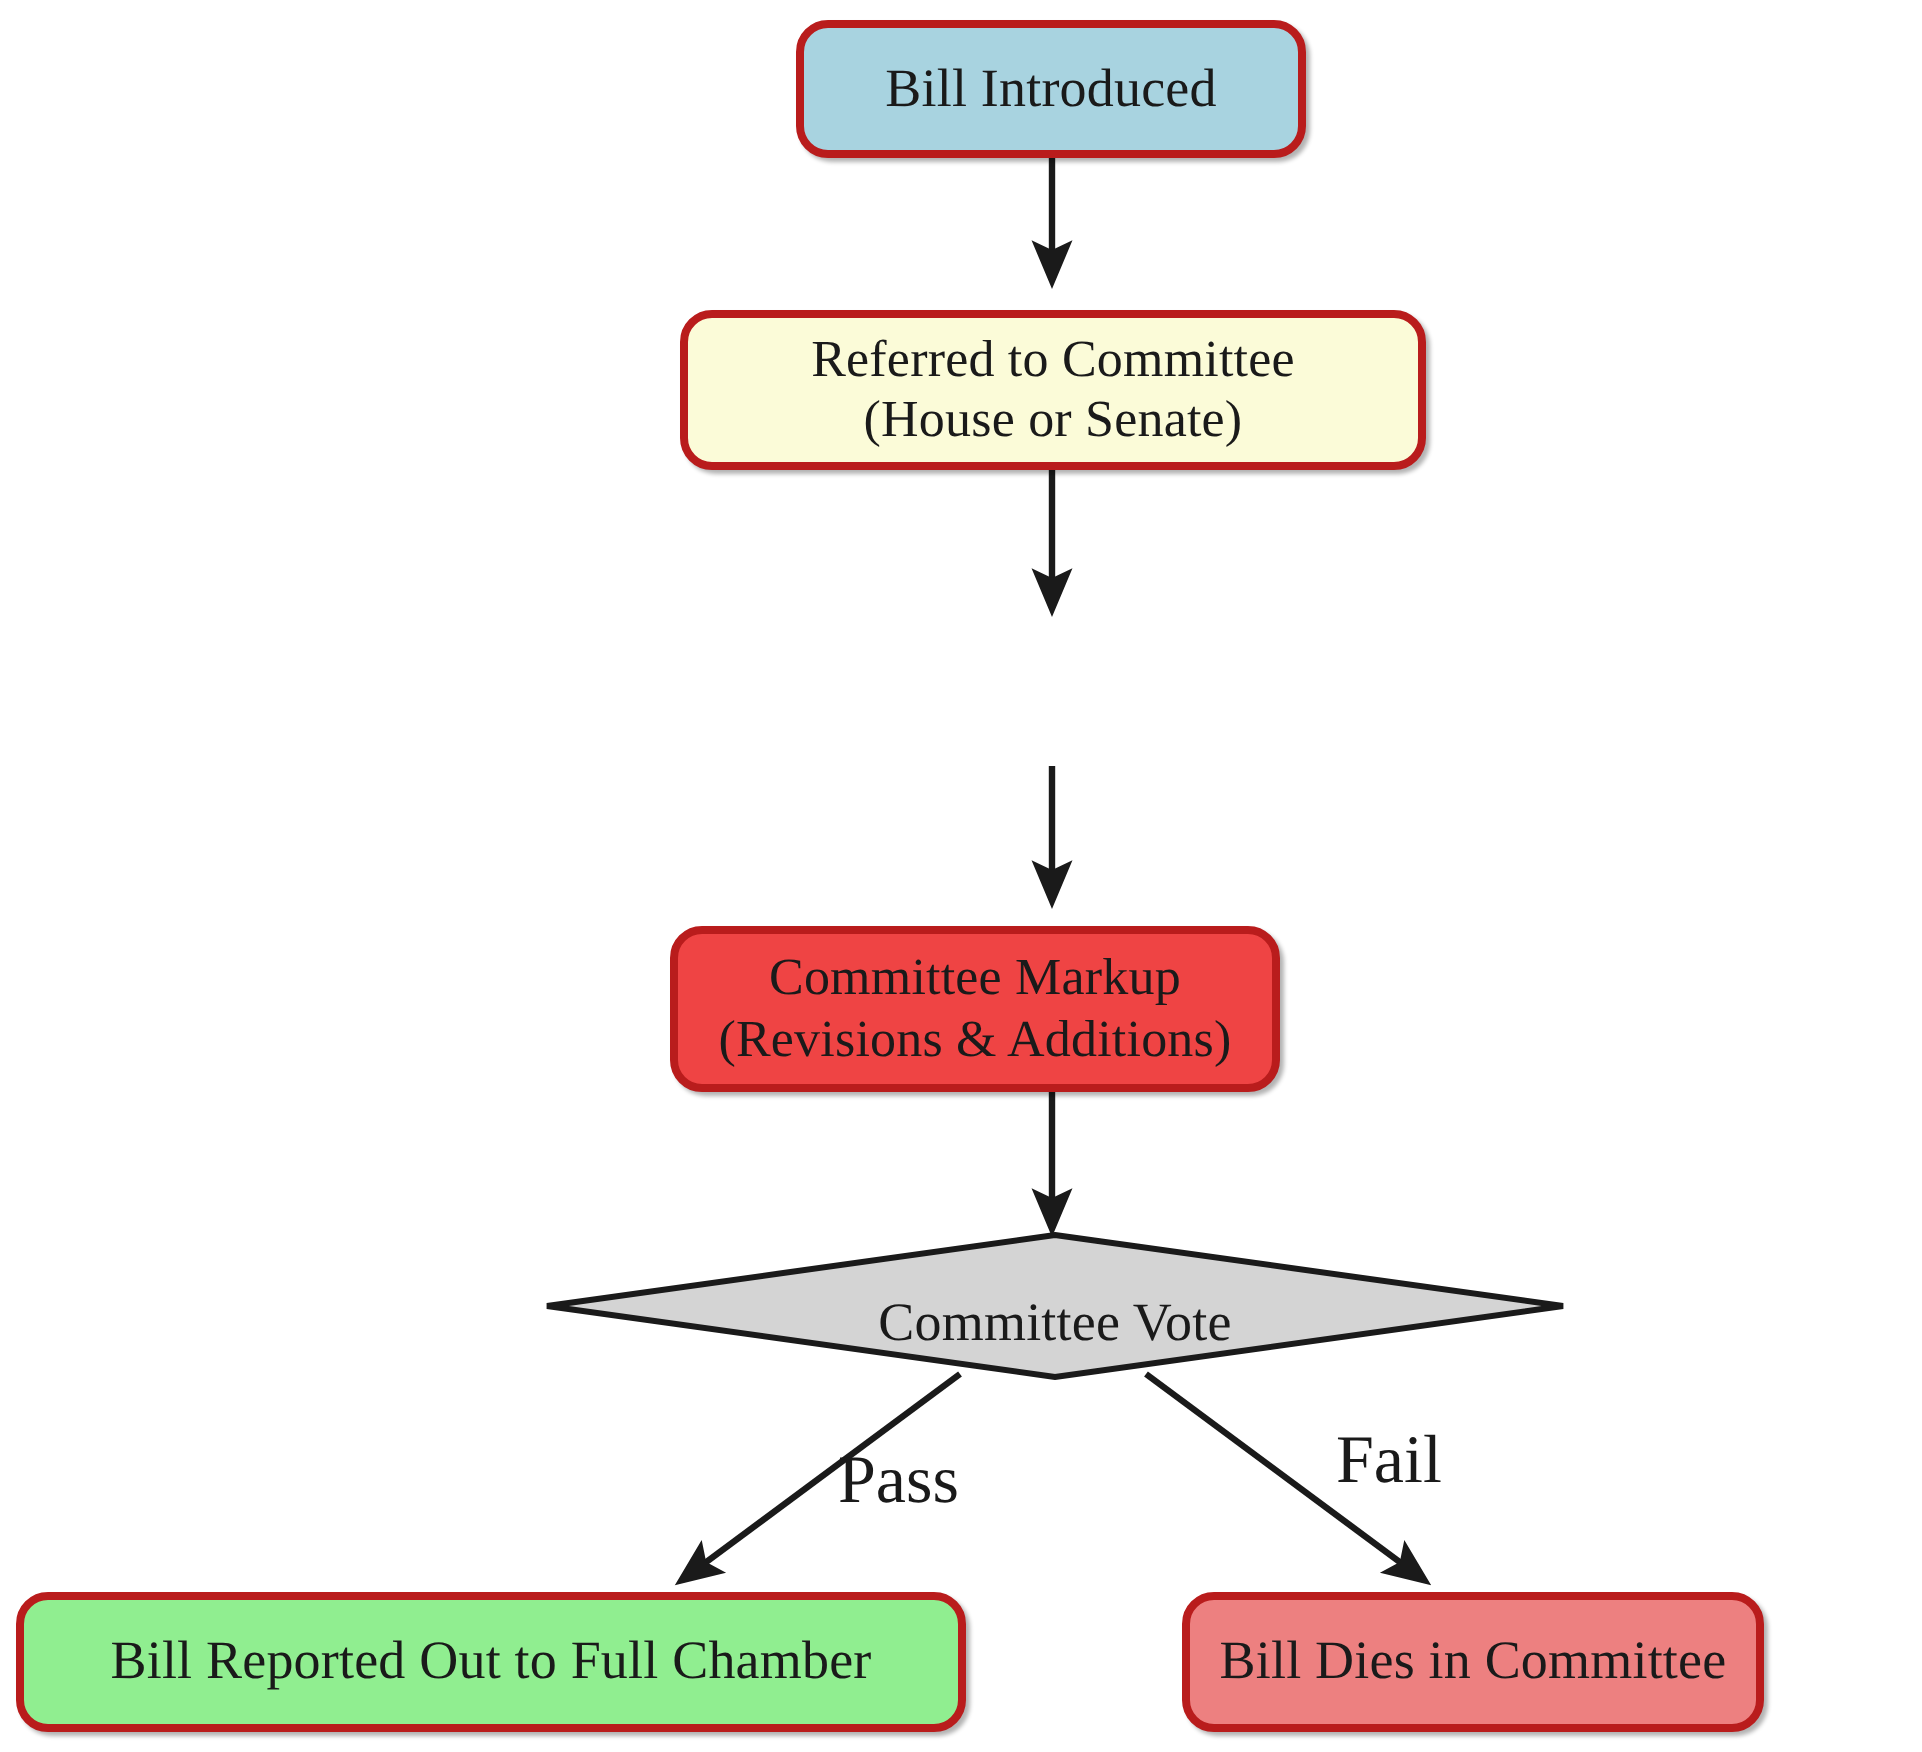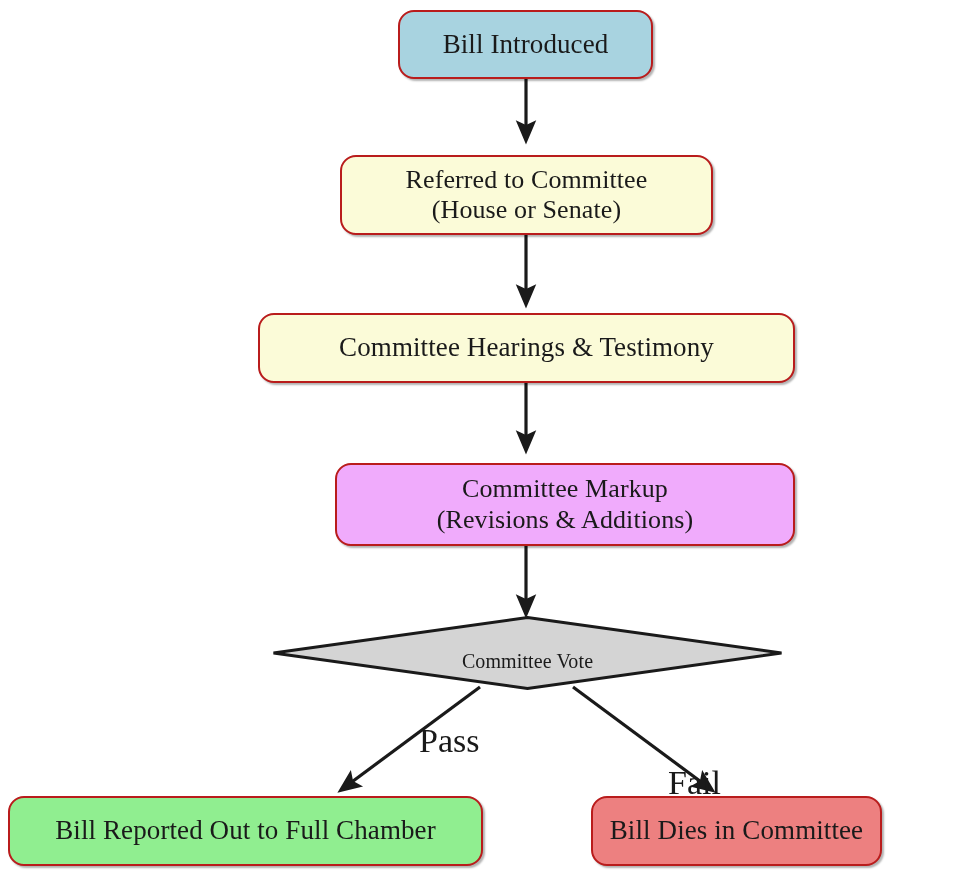--- a/index.html
+++ b/index.html
@@ -31,21 +31,21 @@
   .node {
     position: absolute;
     box-sizing: border-box;
     display: flex;
     align-items: center;
     justify-content: center;
     text-align: center;
     color: #1a1a1a;
     line-height: 1.16;
     white-space: pre-line;
-    border: 2px solid #b91c1c;
+    border: 4px solid #b91c1c;
     border-radius: 16px;
     box-shadow: 2px 2px 2px rgba(0,0,0,0.30);
     font-size: 27px;
     letter-spacing: 0.1px;
     z-index: 2;
   }
   .node.two-line { font-size: 26px; }
   .node-diamond {
     position: absolute;
     z-index: 2;
@@ -55,21 +55,21 @@
   }
   .node-diamond .diamond-shape {
     position: absolute;
     left: 0; top: 0;
     width: 100%;
     height: 100%;
   }
   .node-diamond .diamond-label {
     position: relative;
     z-index: 3;
-    font-size: 20px;
+    font-size: 27px;
     color: #1a1a1a;
     text-align: left;
     letter-spacing: 0.1px;
     margin-top: 16px;
   }
   .edge-label {
     position: absolute;
     font-size: 34px;
     color: #1a1a1a;
     z-index: 3;
@@ -111,33 +111,32 @@
     <g>
       <line x1="573" y1="687" x2="712" y2="790" stroke="#1a1a1a" stroke-width="3.2" marker-end="url(#arrowhead)"></line>
     </g>
   </svg>
 
   <div class="node" style="left:398px; top:10px; width:255px; height:69px; background:#a8d3e0;">Bill Introduced</div>
 
   <div class="node two-line" style="left:340px; top:155px; width:373px; height:80px; background:#fbfbd8;text-align:center;">Referred to Committee
 (House or Senate)</div>
 
-  <div class="node" style="left:258px; top:313px; width:537px; height:70px; background:#fbfbd8;">Committee Hearings &amp; Testimony</div>
 
-  <div class="node two-line" style="left:335px; top:463px; width:460px; height:83px; background:#f0abfc;">Committee Markup
+  <div class="node two-line" style="left:335px; top:463px; width:305px; height:83px; background:#ef4444;">Committee Markup
 (Revisions &amp; Additions)</div>
 
   <div class="node-diamond" style="left:272px; top:616px; width:511px; height:74px;">
     <svg class="diamond-shape" viewBox="0 0 511 74" preserveAspectRatio="none">
       <polygon points="255.5,1.5 509.5,37 255.5,72.5 1.5,37" fill="#d4d4d4" stroke="#1a1a1a" stroke-width="3" stroke-linejoin="miter"></polygon>
     </svg>
     <span class="diamond-label">Committee Vote</span>
   </div>
 
   <div class="edge-label" style="left:419px; top:722px;">Pass</div>
 
-  <div class="edge-label" style="left:668px; top:764px;">Fail</div>
+  <div class="edge-label" style="left:668px; top:712px;">Fail</div>
 
   <div class="node" style="left:8px; top:796px; width:475px; height:70px; background:#90ee90;">Bill Reported Out to Full Chamber</div>
 
   <div class="node" style="left:591px; top:796px; width:291px; height:70px; background:#ed8080;">Bill Dies in Committee</div>
 
 </div>
 
 </body></html>

